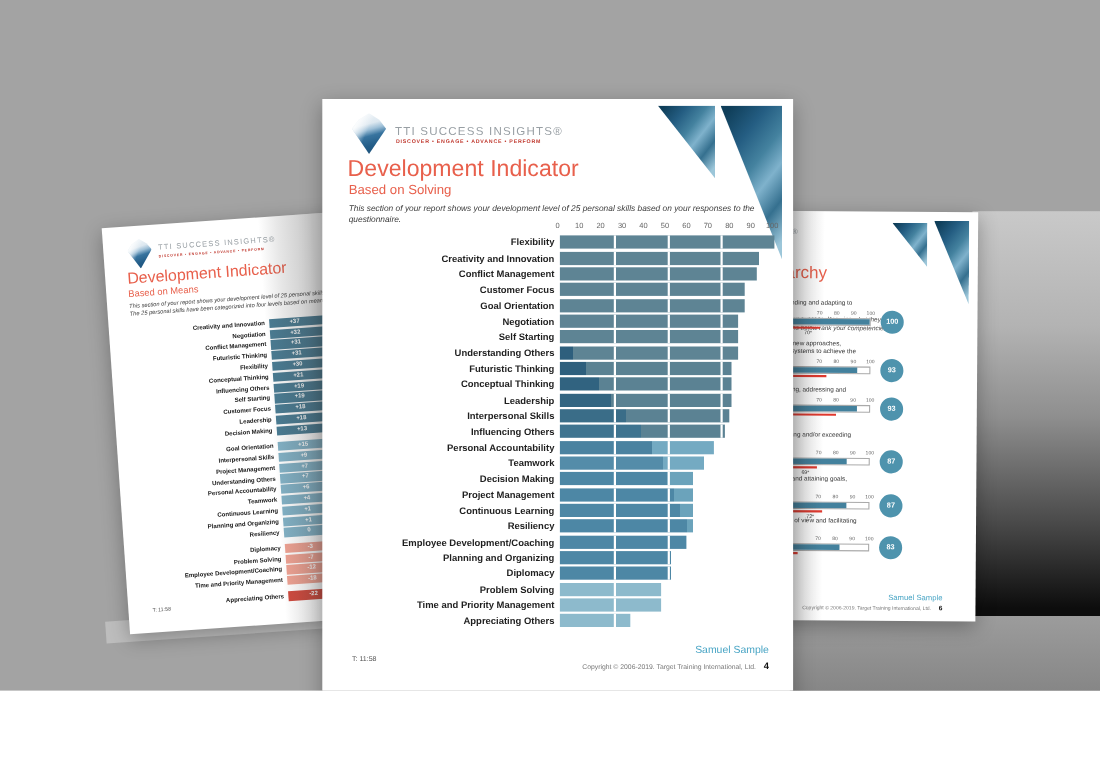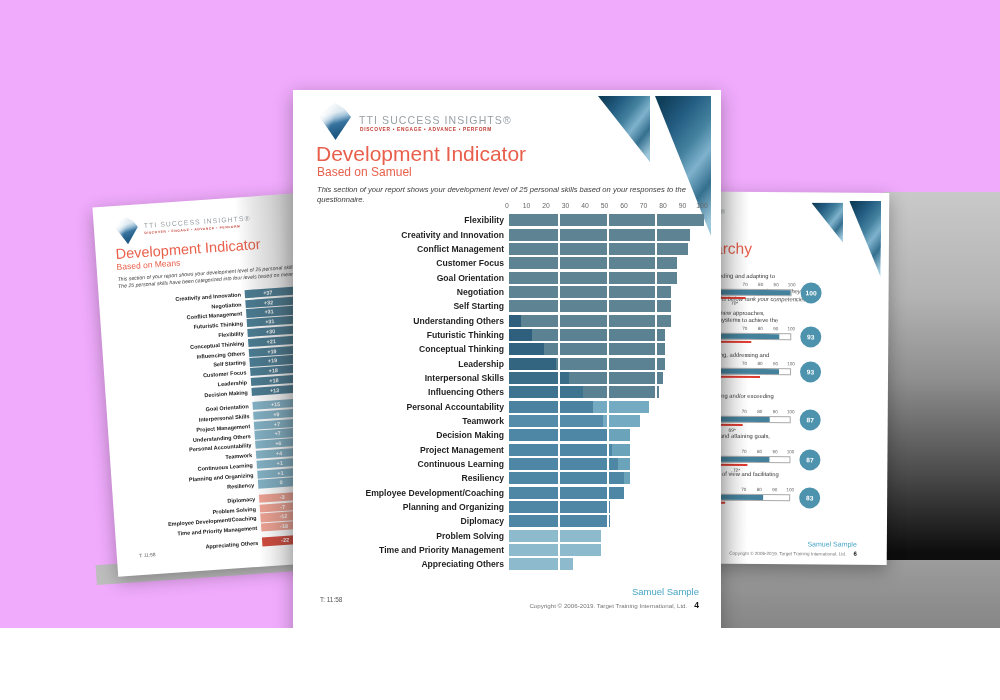--- a/index.html
+++ b/index.html
@@ -1,17 +1,17 @@
 <!DOCTYPE html>
 <html><head>
 <meta charset="utf-8">
 <style>
   html,body{margin:0;padding:0;background:#fff;}
   #stage{position:relative;width:1000px;height:628px;overflow:hidden;
-         font-family:"Liberation Sans",sans-serif;background:#f0abfc;}
+         font-family:"Liberation Sans",sans-serif;background:#a3a3a3;}
 
   
   .bg{position:absolute;}
   #bg-right-grad{left:884px;top:192px;width:116px;height:372px;z-index:0;
     background:linear-gradient(to bottom,#c9c9c9 0%,#b3b3b3 28%,#8f8f8f 50%,#4a4a4a 76%,#0d0d0d 97%);}
   #bg-right-floor{left:718px;top:560px;width:282px;height:112px;z-index:0;
     background:linear-gradient(to bottom,#9c9c9c,#787878);}
   #bg-center-floor{left:292px;top:645px;width:446px;height:27px;background:#c7c7c7;z-index:1;}
   #bg-left-floor{left:96px;top:558px;width:204px;height:20px;background:#bdbdbd;
     transform:rotate(-4deg);z-index:1;}
@@ -389,21 +389,21 @@
     </div>
   </section>
 
   <section class="page" id="page-center">
     <span class="gem" style="left:27px;top:13px;width:31px;height:37px;"></span>
     <span class="brandtxt" style="left:66px;top:24px;font-size:10.5px;">TTI SUCCESS INSIGHTS®</span>
     <span class="tagline" style="left:67px;top:37px;font-size:4.8px;">DISCOVER • ENGAGE • ADVANCE • PERFORM</span>
     <span class="tri" style="right:71px;top:6px;width:52px;height:66px;"></span>
     <span class="tri" style="right:10px;top:6px;width:56px;height:140px;"></span>
     <h1 id="c-title" style="margin:0;font-weight:normal;">Development Indicator</h1>
-    <div id="c-subtitle">Based on Samuel</div>
+    <div id="c-subtitle">Based on Solving</div>
     <div id="c-intro">This section of your report shows your development level of 25 personal skills based on your responses to the questionnaire.</div>
     <div id="c-chart">
         <div class="c-axis">
           <span class="c-tick" style="left: 0px;">0</span>
           <span class="c-tick" style="left: 19.5px;">10</span>
           <span class="c-tick" style="left: 39px;">20</span>
           <span class="c-tick" style="left: 58.5px;">30</span>
           <span class="c-tick" style="left: 78px;">40</span>
           <span class="c-tick" style="left: 97.5px;">50</span>
           <span class="c-tick" style="left: 117px;">60</span>

